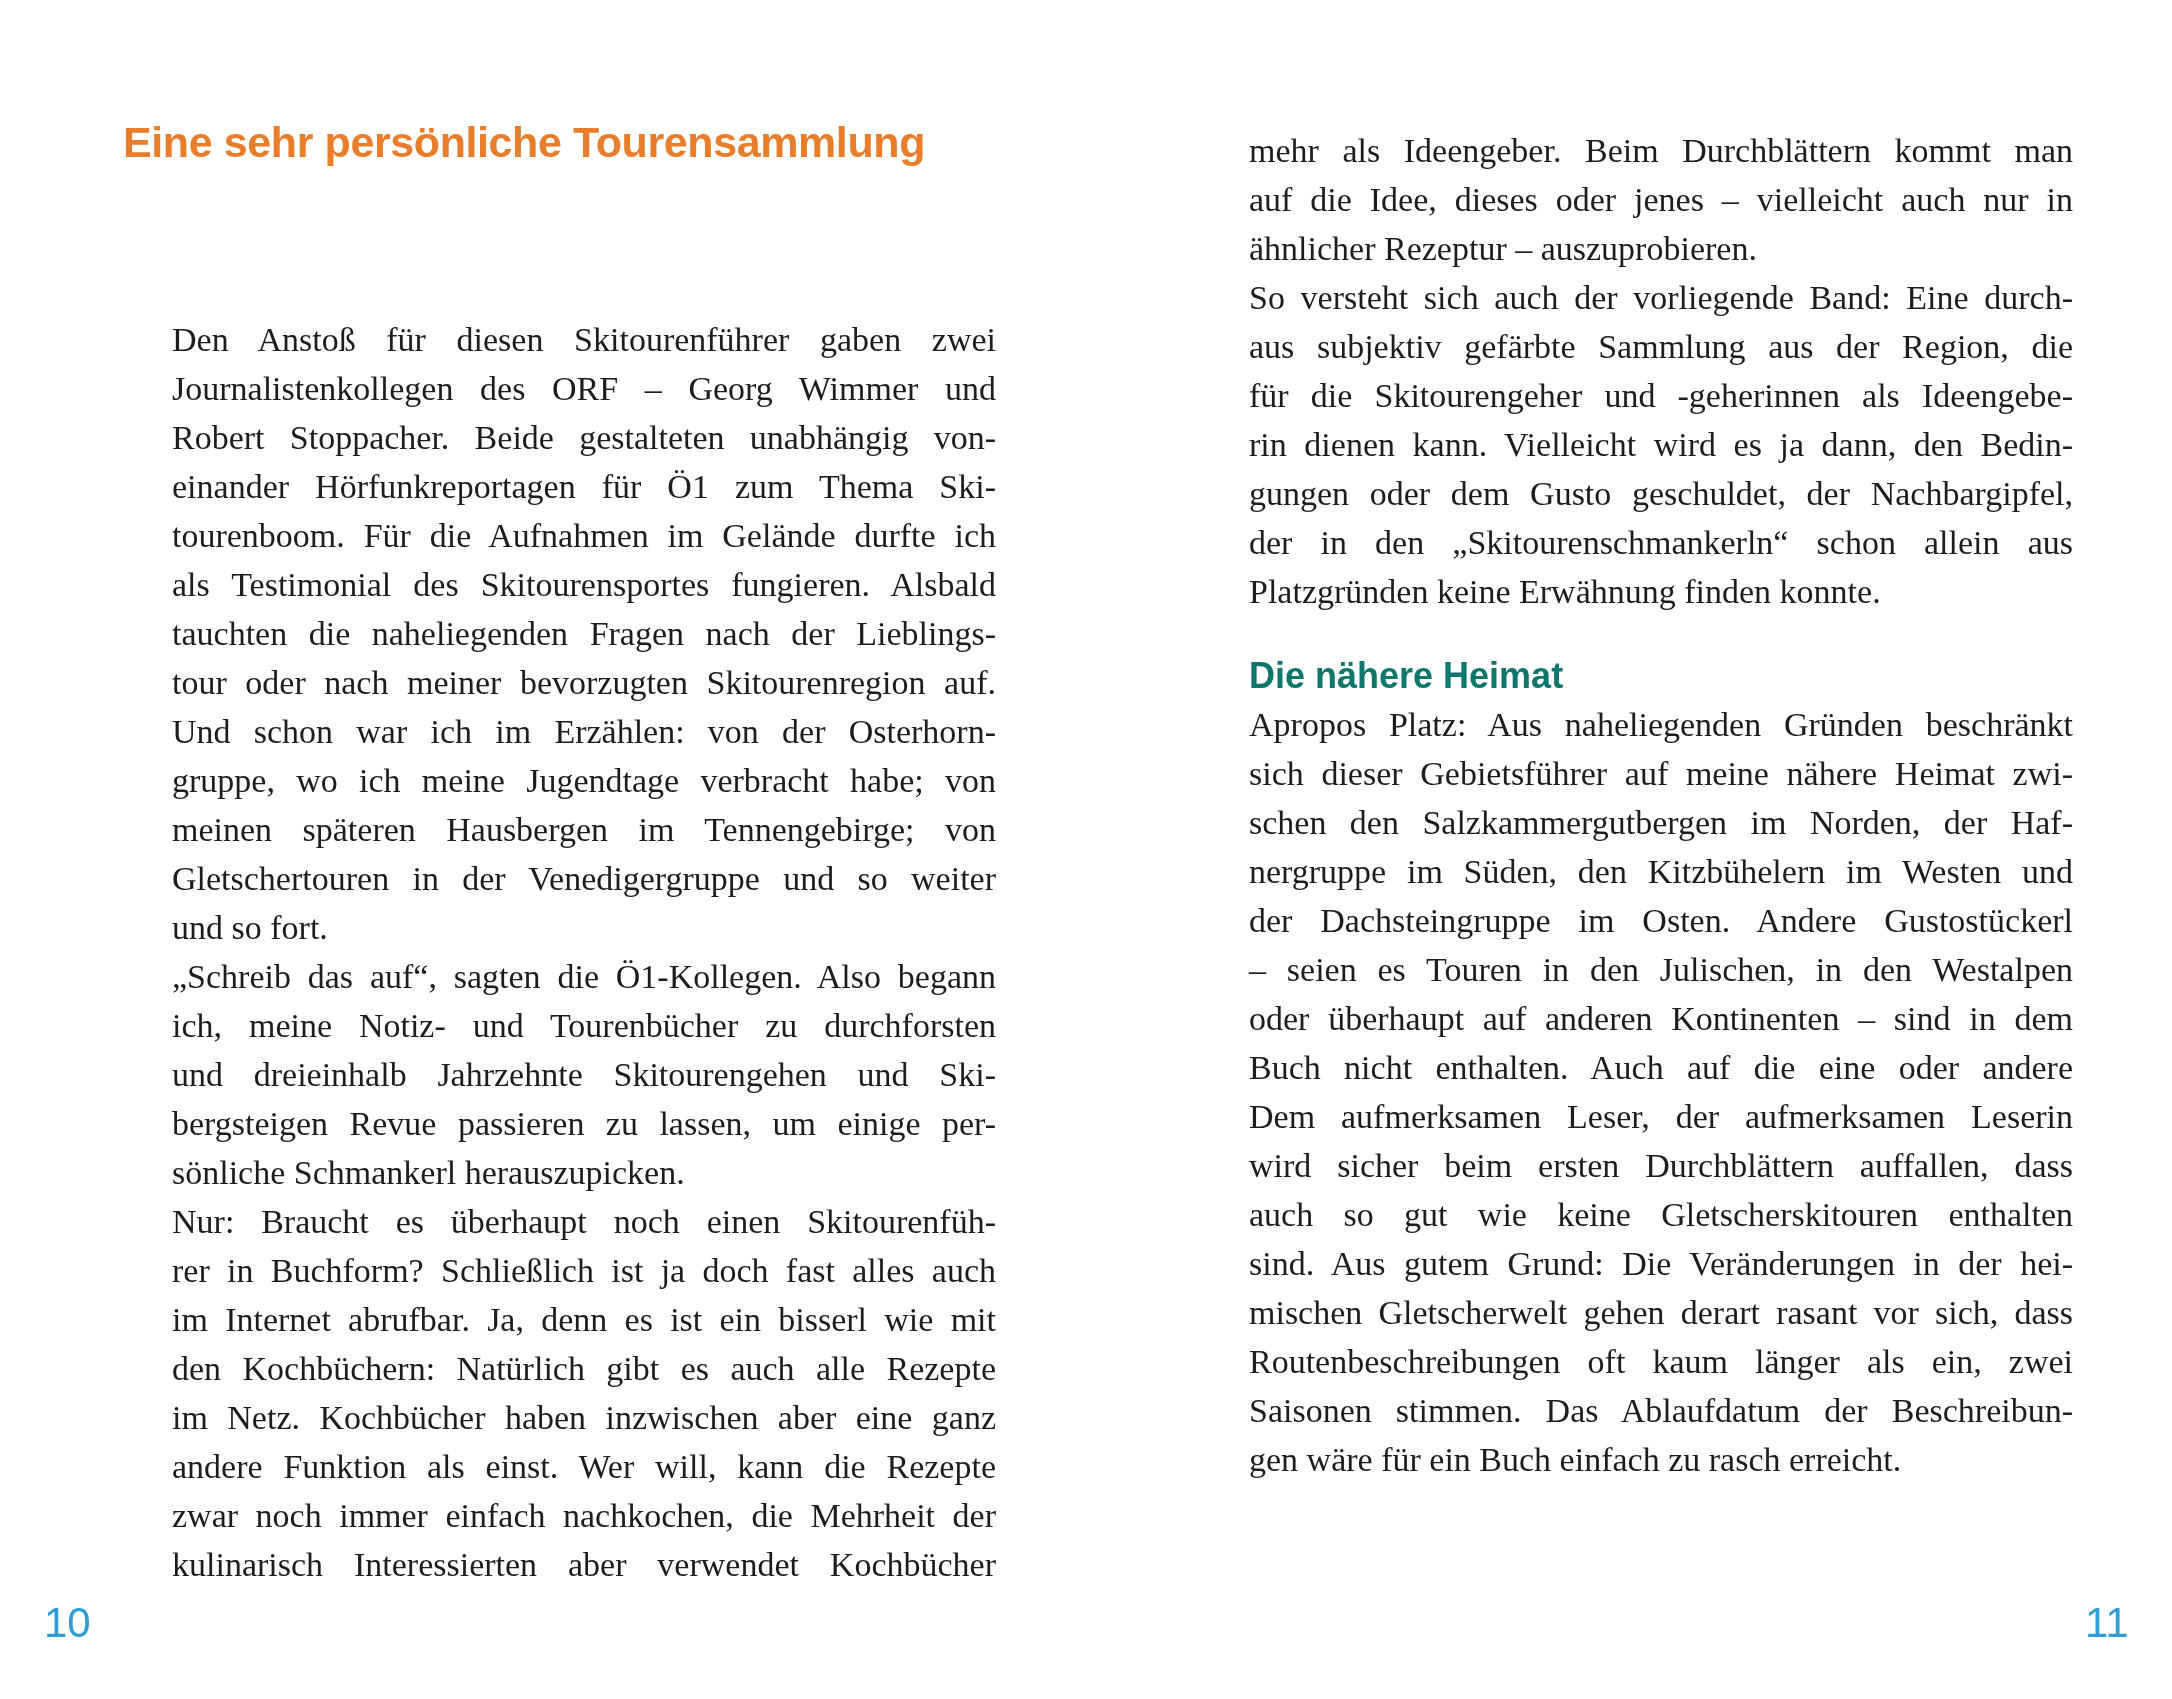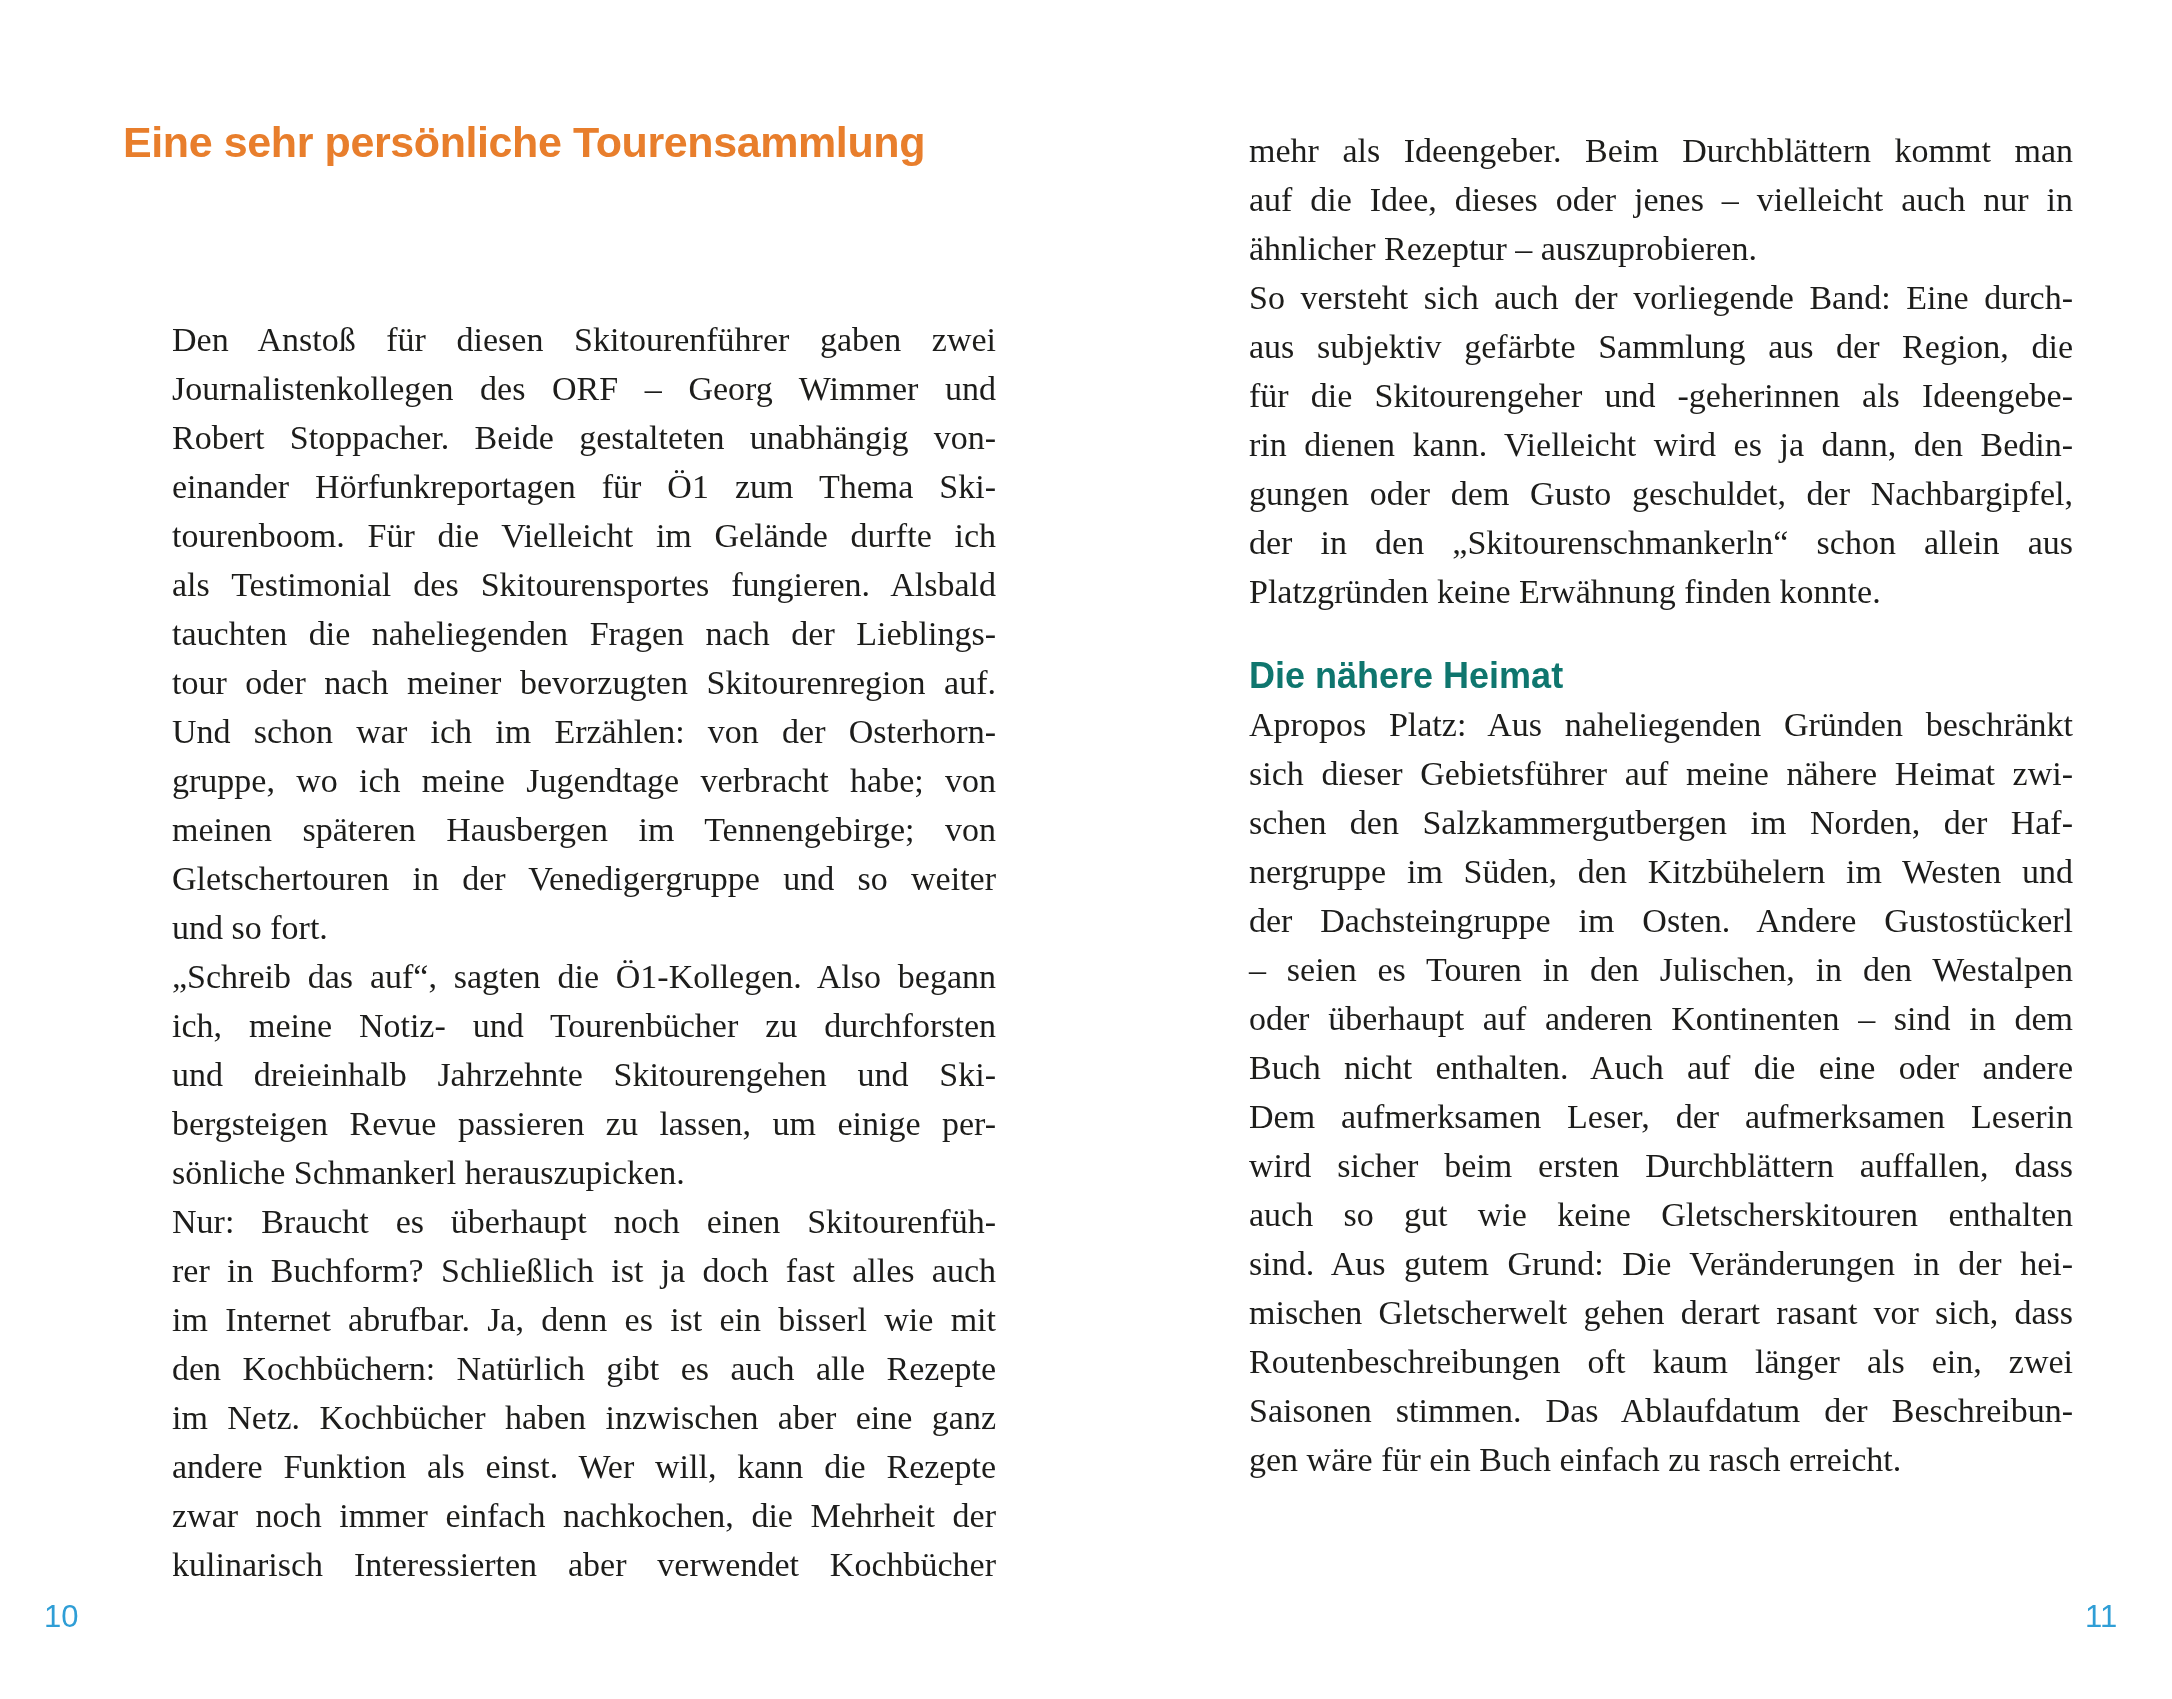--- a/index.html
+++ b/index.html
@@ -51,40 +51,40 @@
     font-size:36px;
     line-height:49px;
     color:#0f766e;
     text-align:left;
     height:49px;
   }
   .pagenum{
     position:absolute;
     top:1599px;
     font-family:"Liberation Sans", sans-serif;
-    font-size:31px;
+    font-size:42px;
     font-weight:400;
     color:#2f9ed6;
   }
   .pagenum-left{ left:44px; }
   .pagenum-right{ left:2085px; }
 </style>
 </head>
 <body>
 
 <div class="spread">
 
   <div class="heading">Eine sehr persönliche Tourensammlung</div>
 
   <div class="col col-left">
     <div class="ln">Den Anstoß für diesen Skitourenführer gaben zwei</div>
     <div class="ln">Journalistenkollegen des ORF – Georg Wimmer und</div>
     <div class="ln">Robert Stoppacher. Beide gestalteten unabhängig von-</div>
     <div class="ln">einander Hörfunkreportagen für Ö1 zum Thema Ski-</div>
-    <div class="ln">tourenboom. Für die Vielleicht im Gelände durfte ich</div>
+    <div class="ln">tourenboom. Für die Aufnahmen im Gelände durfte ich</div>
     <div class="ln">als Testimonial des Skitourensportes fungieren. Alsbald</div>
     <div class="ln">tauchten die naheliegenden Fragen nach der Lieblings-</div>
     <div class="ln">tour oder nach meiner bevorzugten Skitourenregion auf.</div>
     <div class="ln">Und schon war ich im Erzählen: von der Osterhorn-</div>
     <div class="ln">gruppe, wo ich meine Jugendtage verbracht habe; von</div>
     <div class="ln">meinen späteren Hausbergen im Tennengebirge; von</div>
     <div class="ln">Gletschertouren in der Venedigergruppe und so weiter</div>
     <div class="ln end">und so fort.</div>
     <div class="ln">„Schreib das auf“, sagten die Ö1-Kollegen. Also begann</div>
     <div class="ln">ich, meine Notiz- und Tourenbücher zu durchforsten</div>

